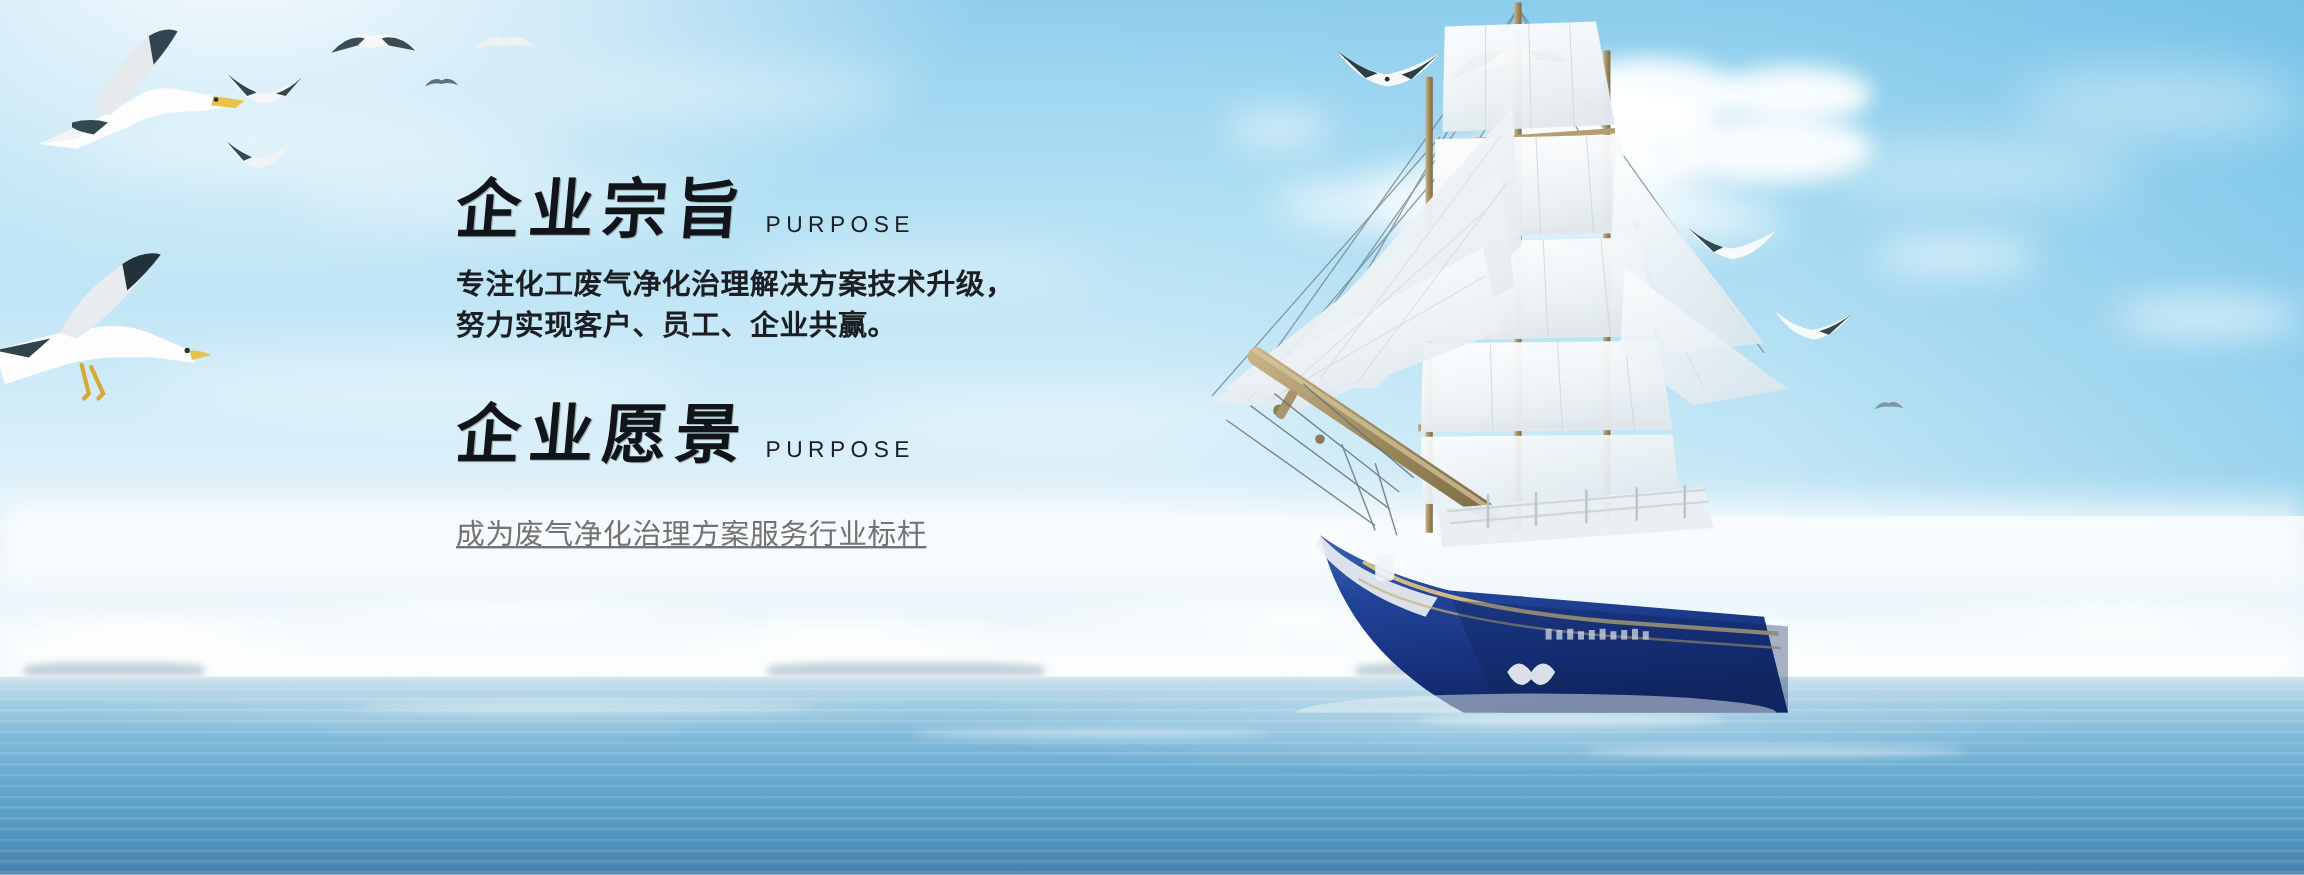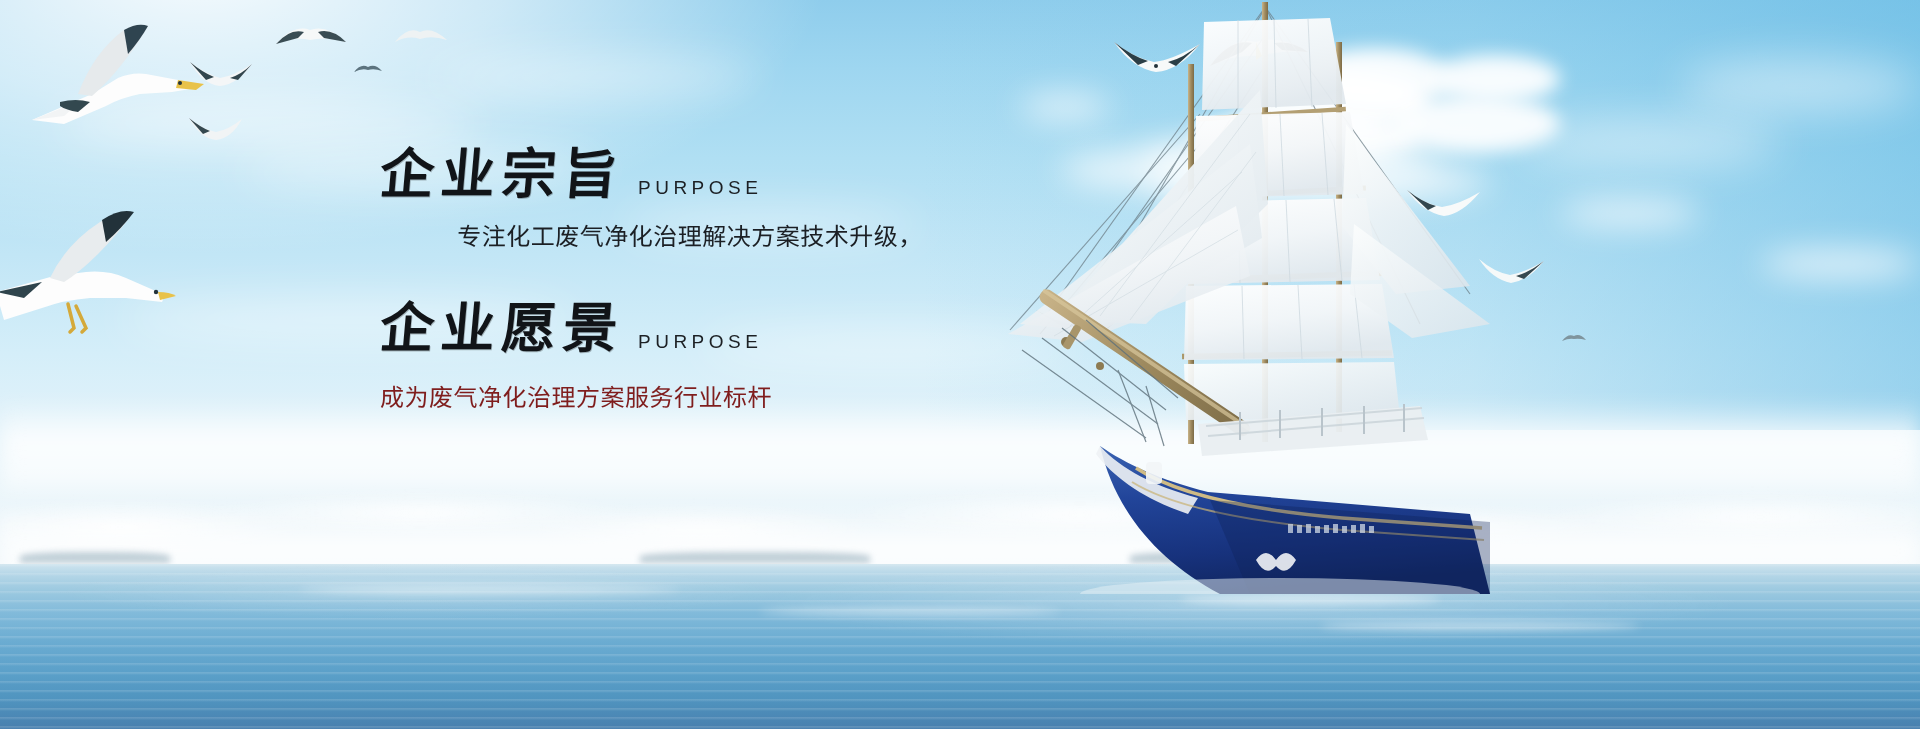--- a/index.html
+++ b/index.html
@@ -158,36 +158,36 @@
     color: #1c2024;
     letter-spacing: 4.5px;
     line-height: 1;
     padding-bottom: 5px;
     white-space: nowrap;
   }
   .desc {
     margin-top: 18px;
     font-family: "DejaVu Sans", "Liberation Sans", sans-serif;
     font-size: 24px;
-    font-weight: 400;
+    font-weight: 700;
     color: #1b1f24;
     line-height: 1.42;
     letter-spacing: 0.5px;
     white-space: nowrap;
-    text-align: center;
   }
   .block-gap { height: 48px; }
   .desc-single {
-    margin-top: 22px;
+    margin-top: 35px;
     font-family: "DejaVu Sans", "Liberation Sans", sans-serif;
     font-size: 24px;
     font-weight: 500;
-    color: #7f1d1d;
+    color: #737373;
     letter-spacing: 0.5px;
     white-space: nowrap;
+    text-decoration: underline;
   }
 </style>
 </head>
 <body>
 
 <div id="banner">
 
   <div class="sky"></div>
   <div class="sky-right-tint"></div>
 
@@ -481,20 +481,21 @@
 
   <div class="copy">
 
     <div class="section">
       <div class="heading-row">
         <div class="cn-title">企业宗旨</div>
         <div class="en-label">PURPOSE</div>
       </div>
       <div class="desc">
         <div>专注化工废气净化治理解决方案技术升级，</div>
+        <div>努力实现客户、员工、企业共赢。</div>
       </div>
     </div>
 
     <div class="block-gap"></div>
 
     <div class="section">
       <div class="heading-row">
         <div class="cn-title">企业愿景</div>
         <div class="en-label">PURPOSE</div>
       </div>

